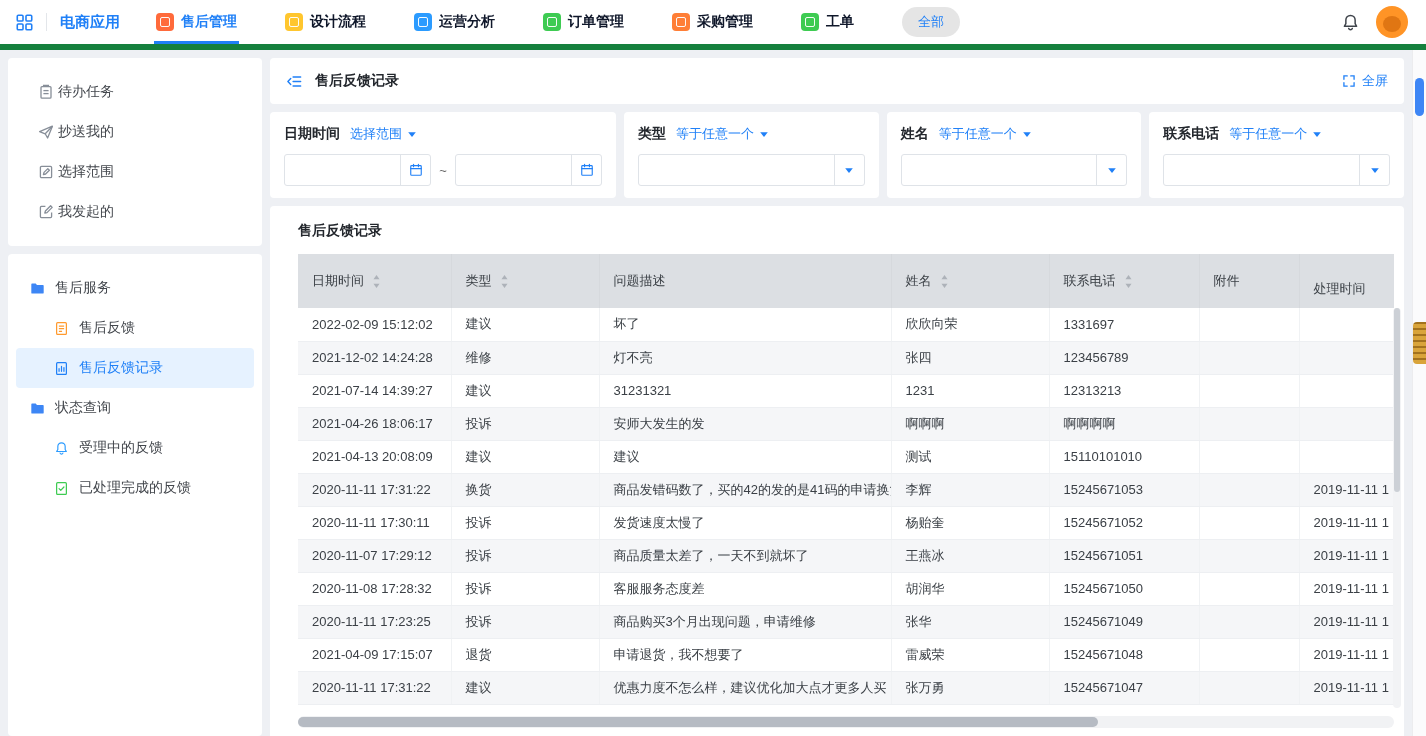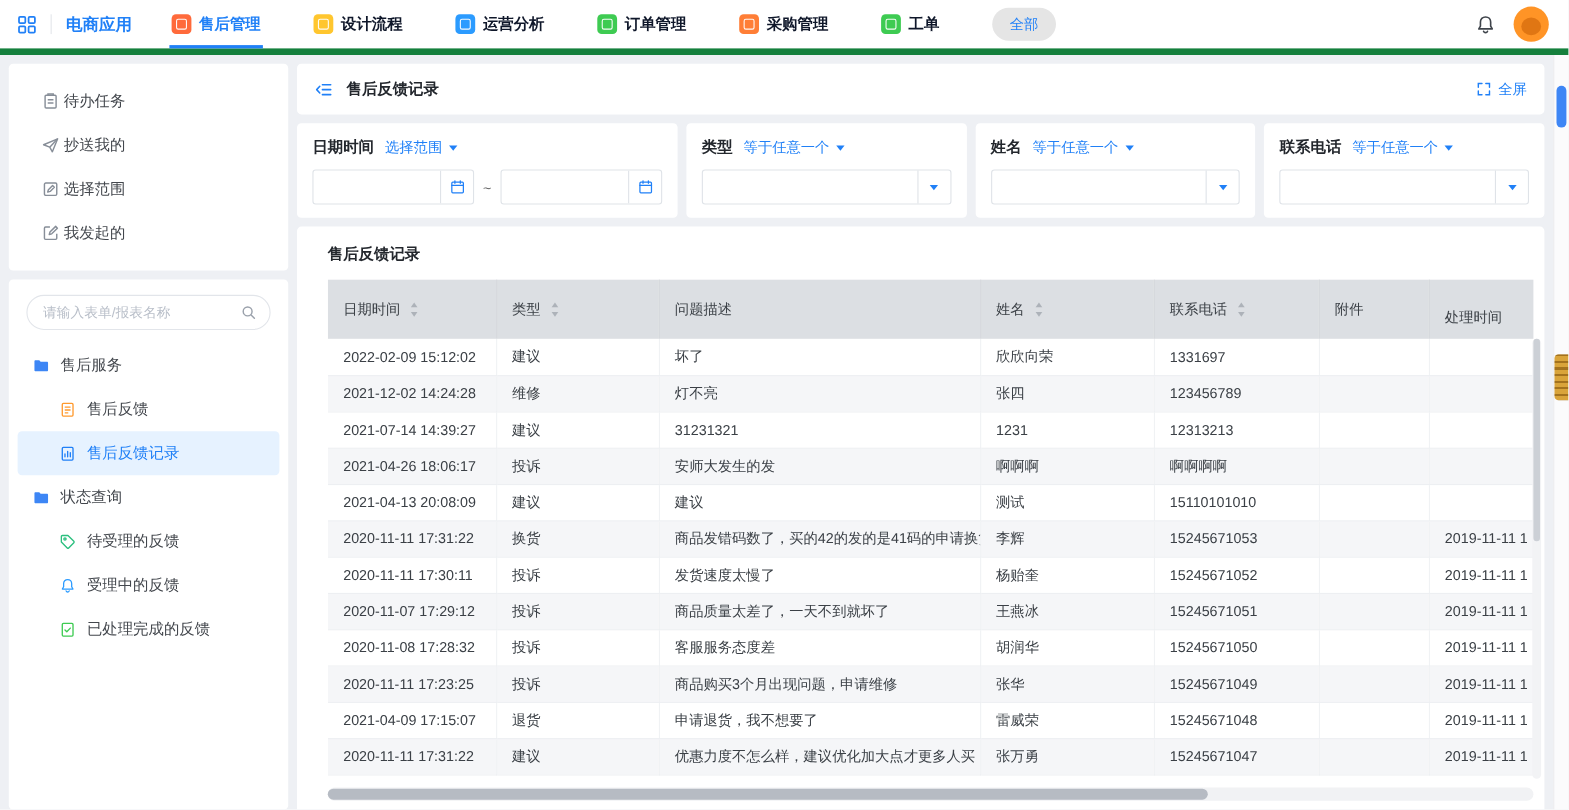--- a/index.html
+++ b/index.html
@@ -206,31 +206,20 @@
                 <g fill="none" stroke="currentColor" stroke-width="1.3" stroke-linejoin="round">
                   <path d="M13.6 8.6v4a1 1 0 0 1-1 1H3.4a1 1 0 0 1-1-1V3.4a1 1 0 0 1 1-1h4"></path>
                   <path d="M6.8 9.2l.6-2.2 5.2-5.2 1.6 1.6-5.2 5.2z"></path>
                 </g>
               </svg>
             </span>
             <span class="q-label">我发起的</span>
           </div>
         </div>
       <div class="card tree-card">
-        <div class="side-search">
-          <input placeholder="请输入表单/报表名称" style="">
-          <span class="icon" id="side-search-icon-slot">
-              <svg width="14" height="14" viewBox="0 0 16 16">
-                <g fill="none" stroke="currentColor" stroke-width="1.5" stroke-linecap="round">
-                  <circle cx="7" cy="7" r="4.6"></circle>
-                  <line x1="10.6" y1="10.6" x2="14" y2="14"></line>
-                </g>
-              </svg>
-            </span>
-        </div>
         <div id="tree">
             <div class="tree-item">
               <span class="icon " style="color:#3d86f5">
                 <svg width="16" height="16" viewBox="0 0 16 16">
                   <path fill="currentColor" d="M1.4 3.6c0-.6.5-1 1-1h3.7l1.3 1.6h6.2c.6 0 1 .5 1 1v7.2c0 .6-.4 1-1 1H2.4c-.5 0-1-.4-1-1z"></path>
                 </svg>
               </span>
               <span class="t-label">售后服务</span>
             </div>
             <div class="tree-item child">
@@ -257,31 +246,20 @@
               </span>
               <span class="t-label">售后反馈记录</span>
             </div>
             <div class="tree-item">
               <span class="icon " style="color:#3d86f5">
                 <svg width="16" height="16" viewBox="0 0 16 16">
                   <path fill="currentColor" d="M1.4 3.6c0-.6.5-1 1-1h3.7l1.3 1.6h6.2c.6 0 1 .5 1 1v7.2c0 .6-.4 1-1 1H2.4c-.5 0-1-.4-1-1z"></path>
                 </svg>
               </span>
               <span class="t-label">状态查询</span>
-            </div>
-            <div class="tree-item child">
-              <span class="icon " style="color:#2bbf7e">
-                <svg width="16" height="16" viewBox="0 0 16 16">
-                  <g fill="none" stroke="currentColor" stroke-width="1.3" stroke-linejoin="round">
-                    <path d="M8.3 1.9 14 7.6a1 1 0 0 1 0 1.4l-5 5a1 1 0 0 1-1.4 0L1.9 8.3V2.9a1 1 0 0 1 1-1z"></path>
-                    <circle cx="5.4" cy="5.4" r="1.1"></circle>
-                  </g>
-                </svg>
-              </span>
-              <span class="t-label">待受理的反馈</span>
             </div>
             <div class="tree-item child">
               <span class="icon " style="color:#2b9bff">
                 <svg width="19" height="19" viewBox="0 0 18 18">
                   <g fill="none" stroke="currentColor" stroke-width="1.4" stroke-linejoin="round" stroke-linecap="round">
                     <path d="M9 2.3c-2.7 0-4.4 1.9-4.4 4.4v3.4L3.2 12.6h11.6l-1.4-2.5V6.7c0-2.5-1.7-4.4-4.4-4.4z"></path>
                     <path d="M7.3 14.6a1.8 1.8 0 0 0 3.4 0"></path>
                   </g>
                 </svg>
               </span>

